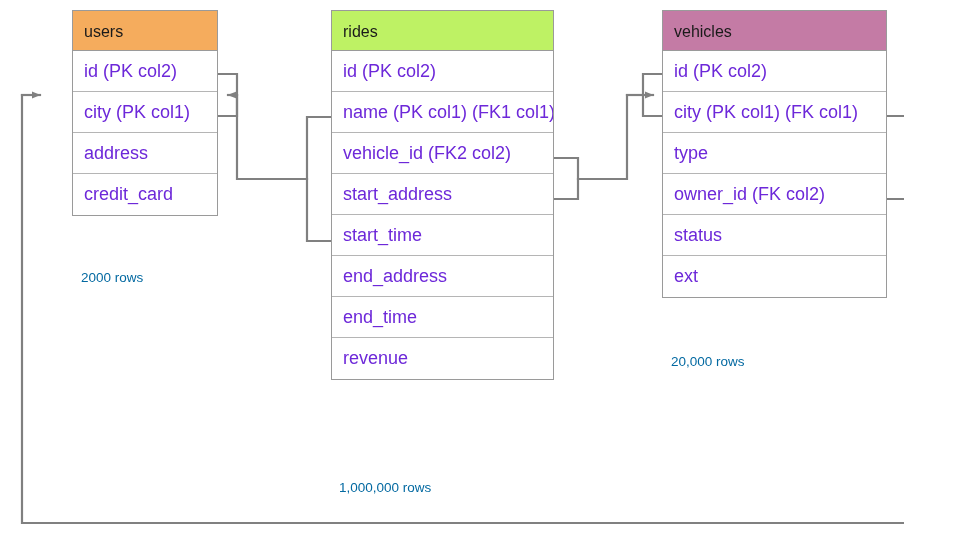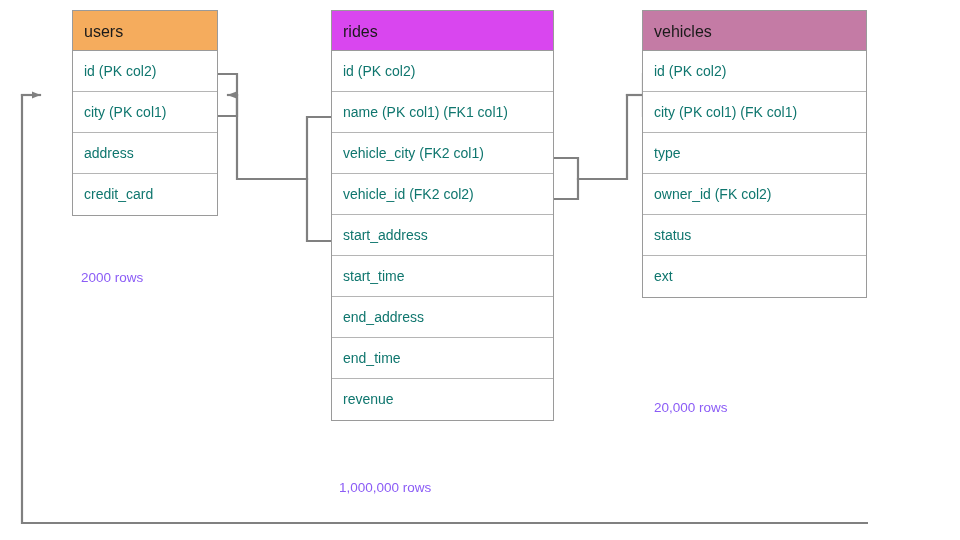--- a/index.html
+++ b/index.html
@@ -8,20 +8,21 @@
     padding: 0;
     background: #ffffff;
   }
   #canvas {
     position: relative;
     width: 868px;
     height: 540px;
     background: #ffffff;
     font-family: "Liberation Sans", sans-serif;
     overflow: hidden;
+    padding-left: 36px;
   }
   #wires {
     position: absolute;
     left: 0;
     top: 0;
     width: 960px;
     height: 540px;
     pointer-events: none;
   }
   .table-box {
@@ -43,34 +44,34 @@
     border-bottom: 1px solid #9a9a9a;
     margin: -1px -1px 0 -1px;
     white-space: nowrap;
     overflow: hidden;
   }
   .table-row {
     box-sizing: border-box;
     height: 41px;
     line-height: 41px;
     padding: 0 0 0 11px;
-    font-size: 14px;
-    color: #0f766e;
+    font-size: 18px;
+    color: #6d28d9;
     border-bottom: 1px solid #b5b5b5;
     white-space: nowrap;
     overflow: hidden;
     background: #ffffff;
   }
   .table-row:last-child {
     border-bottom: none;
   }
   .row-count {
     position: absolute;
     font-size: 13.5px;
-    color: #8b5cf6;
+    color: #0369a1;
     white-space: nowrap;
     z-index: 2;
   }
 </style>
 </head>
 <body>
 
 <div id="canvas">
 
   <svg id="wires" viewBox="0 0 960 540" xmlns="http://www.w3.org/2000/svg">
@@ -108,37 +109,36 @@
   <div class="table-box" style="left:72px; top:11px; width:146px;">
     <div class="table-header" style="background:#f5ac5d;">users</div>
     <div class="table-row">id (PK col2)</div>
     <div class="table-row">city (PK col1)</div>
     <div class="table-row">address</div>
     <div class="table-row">credit_card</div>
   </div>
   <div class="row-count" style="left:81px; top:270px;">2000 rows</div>
 
   <div class="table-box" style="left:331px; top:11px; width:223px;">
-    <div class="table-header" style="background:#d946ef;">rides</div>
+    <div class="table-header" style="background:#bef264;">rides</div>
     <div class="table-row">id (PK col2)</div>
     <div class="table-row">name (PK col1) (FK1 col1)</div>
-    <div class="table-row">vehicle_city (FK2 col1)</div>
     <div class="table-row">vehicle_id (FK2 col2)</div>
     <div class="table-row">start_address</div>
     <div class="table-row">start_time</div>
     <div class="table-row">end_address</div>
     <div class="table-row">end_time</div>
     <div class="table-row">revenue</div>
   </div>
   <div class="row-count" style="left:339px; top:480px;">1,000,000 rows</div>
 
-  <div class="table-box" style="left:642px; top:11px; width:225px;">
+  <div class="table-box" style="left:662px; top:11px; width:225px;">
     <div class="table-header" style="background:#c47ba5;">vehicles</div>
     <div class="table-row">id (PK col2)</div>
     <div class="table-row">city (PK col1) (FK col1)</div>
     <div class="table-row">type</div>
     <div class="table-row">owner_id (FK col2)</div>
     <div class="table-row">status</div>
     <div class="table-row">ext</div>
   </div>
-  <div class="row-count" style="left:654px; top:354px;margin-top:46px;">20,000 rows</div>
+  <div class="row-count" style="left:671px; top:354px;">20,000 rows</div>
 
 </div>
 
 </body></html>

